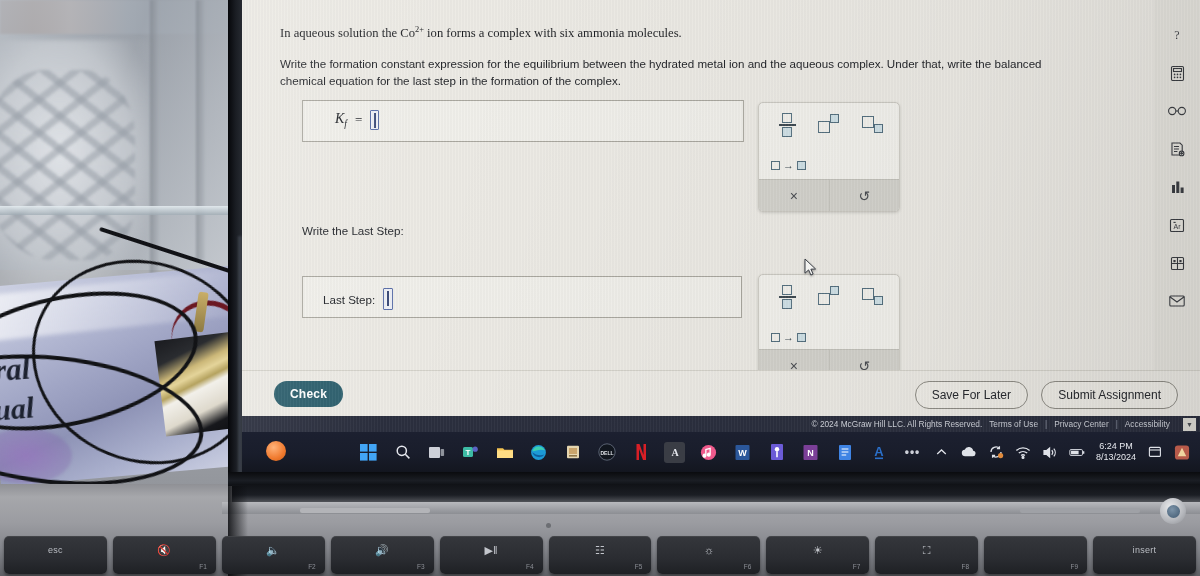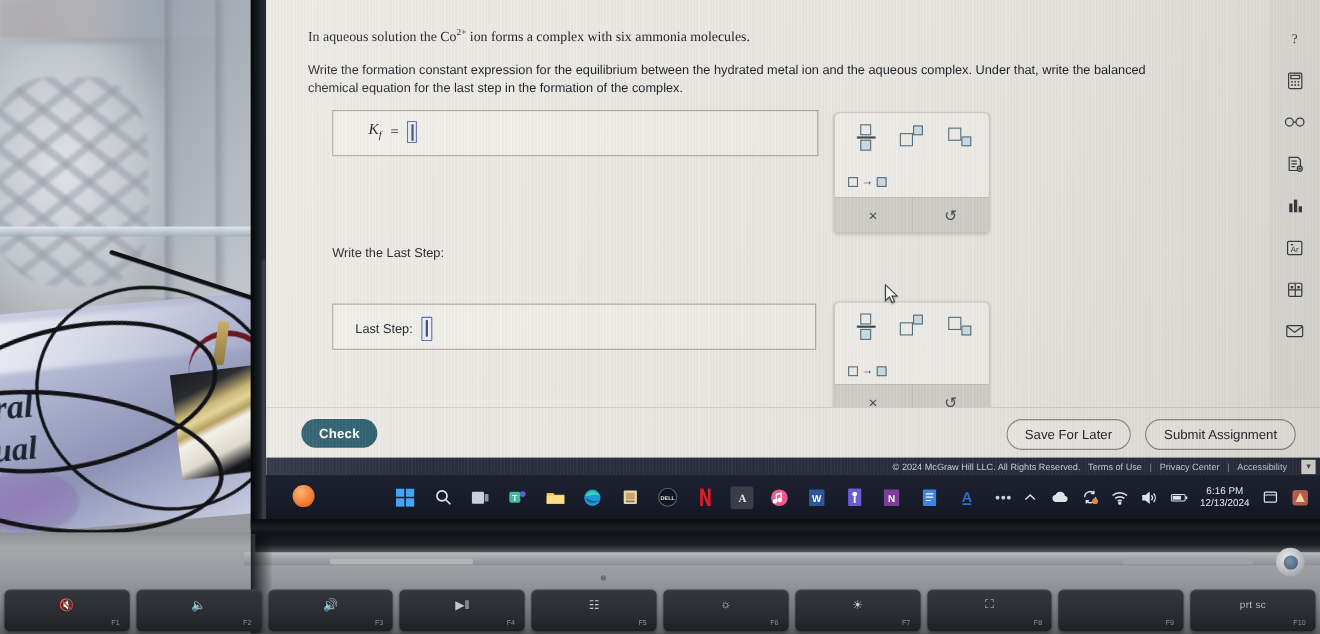--- a/index.html
+++ b/index.html
@@ -760,22 +760,22 @@
         </svg>
       </div>
       <div class="tray-icon">
         <svg width="19" height="11" viewBox="0 0 19 11" fill="none" stroke="#dfe2e8" stroke-width="1.1">
           <rect x="1" y="2" width="15" height="7" rx="1.4"></rect>
           <rect x="2.4" y="3.4" width="9" height="4.2" fill="#dfe2e8" stroke="none"></rect>
           <rect x="16.6" y="4" width="1.6" height="3" fill="#dfe2e8" stroke="none"></rect>
         </svg>
       </div>
       <div class="tray-clock">
-        <div>6:16 PM</div>
-        <div>12/13/2024</div>
+        <div>6:24 PM</div>
+        <div>8/13/2024</div>
       </div>
       <div class="tray-icon">
         <svg width="14" height="14" viewBox="0 0 14 14" fill="none" stroke="#dfe2e8" stroke-width="1.1">
           <rect x="1.4" y="2.4" width="11" height="9" rx="1"></rect>
             <path d="M1.4 5h11"></path>
         </svg>
       </div>
       <div class="tray-icon">
         <svg width="17" height="17" viewBox="0 0 17 17">
           <rect x="1" y="1" width="15" height="15" rx="3" fill="#b75a4a"></rect>
@@ -793,20 +793,23 @@
   <div class="base-speaker2"></div>
   <div class="cam-dot"></div>
   <div class="trackpad-hint"></div>
 
   <div class="power-btn">
       <div class="p-in"></div>
     </div>
 
   <div class="keyrow">
     <div class="key">
+        <div class="kmain">esc</div>
+      </div>
+    <div class="key">
         <div class="kglyph">🔇</div>
         <div class="kfn">F1</div>
       </div>
     <div class="key">
         <div class="kglyph">🔈</div>
         <div class="kfn">F2</div>
       </div>
     <div class="key">
         <div class="kglyph">🔊</div>
         <div class="kfn">F3</div>
@@ -828,18 +831,17 @@
         <div class="kfn">F7</div>
       </div>
     <div class="key">
         <div class="kglyph">⛶</div>
         <div class="kfn">F8</div>
       </div>
     <div class="key">
         <div class="kfn">F9</div>
       </div>
     <div class="key">
-        <div class="kmain">prt sc</div>
-        <div class="kfn">F10</div>
+        <div class="kmain">insert</div>
       </div>
   </div>
 
 </div>
 
 </body></html>

